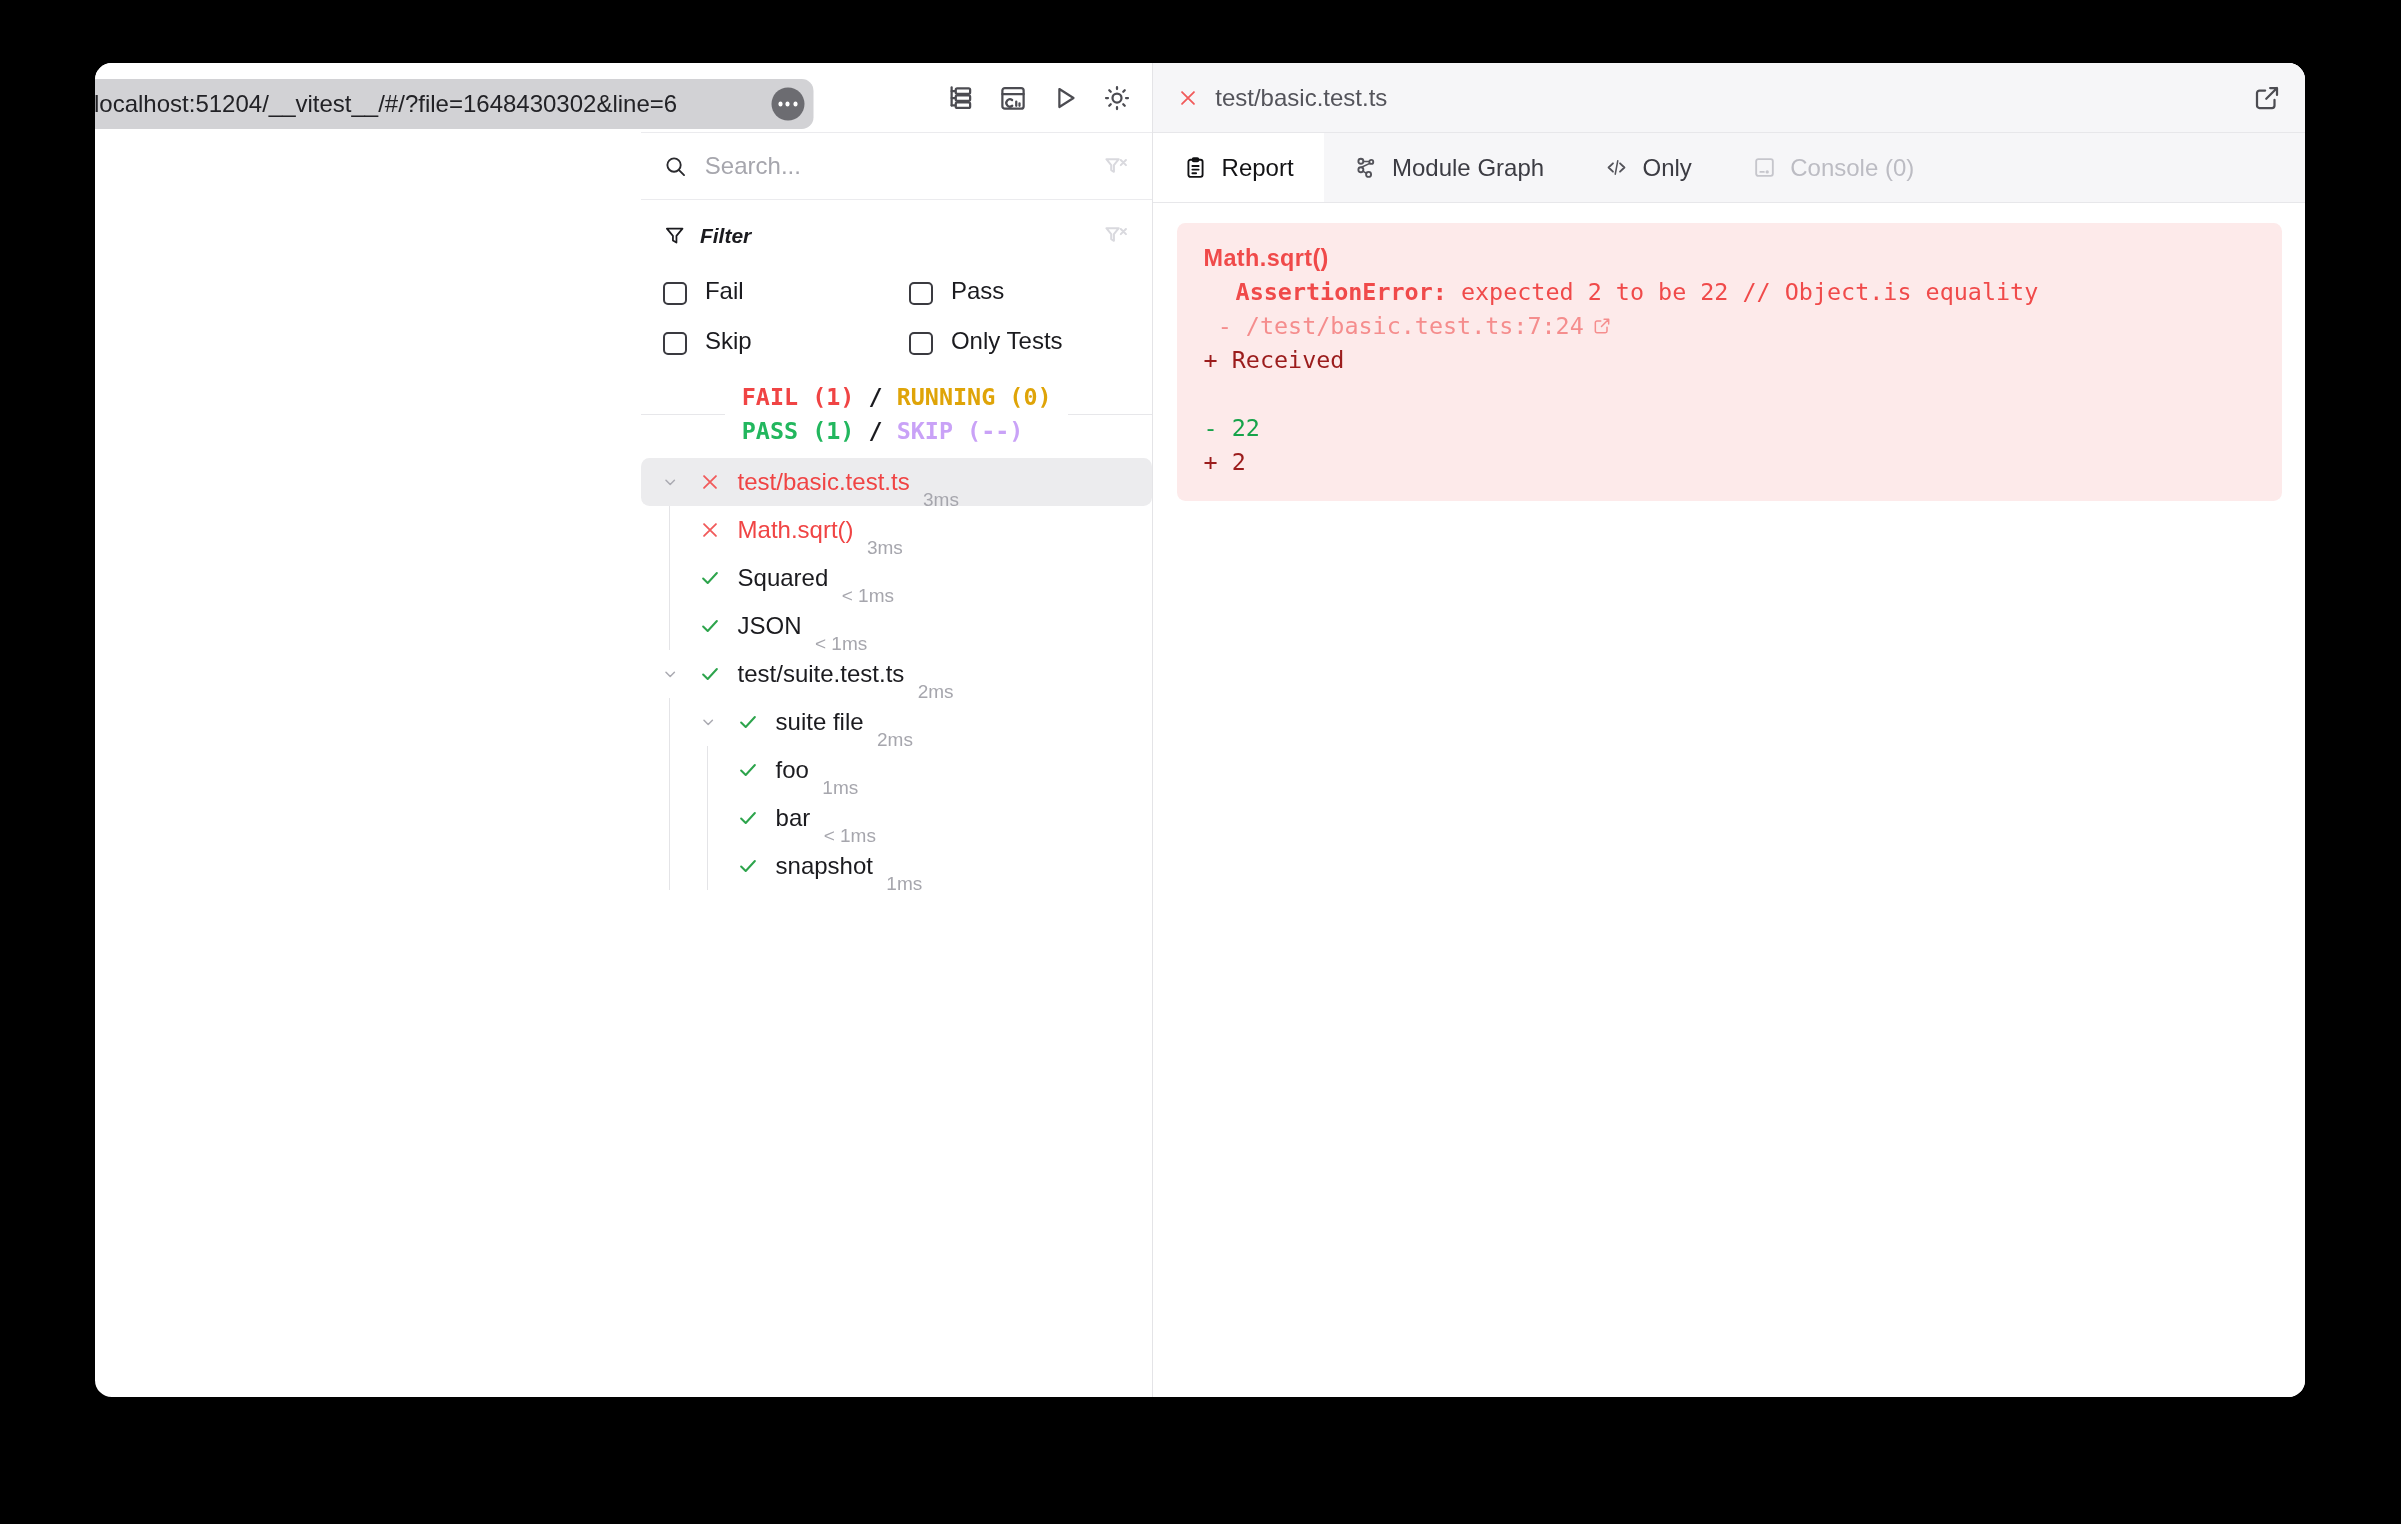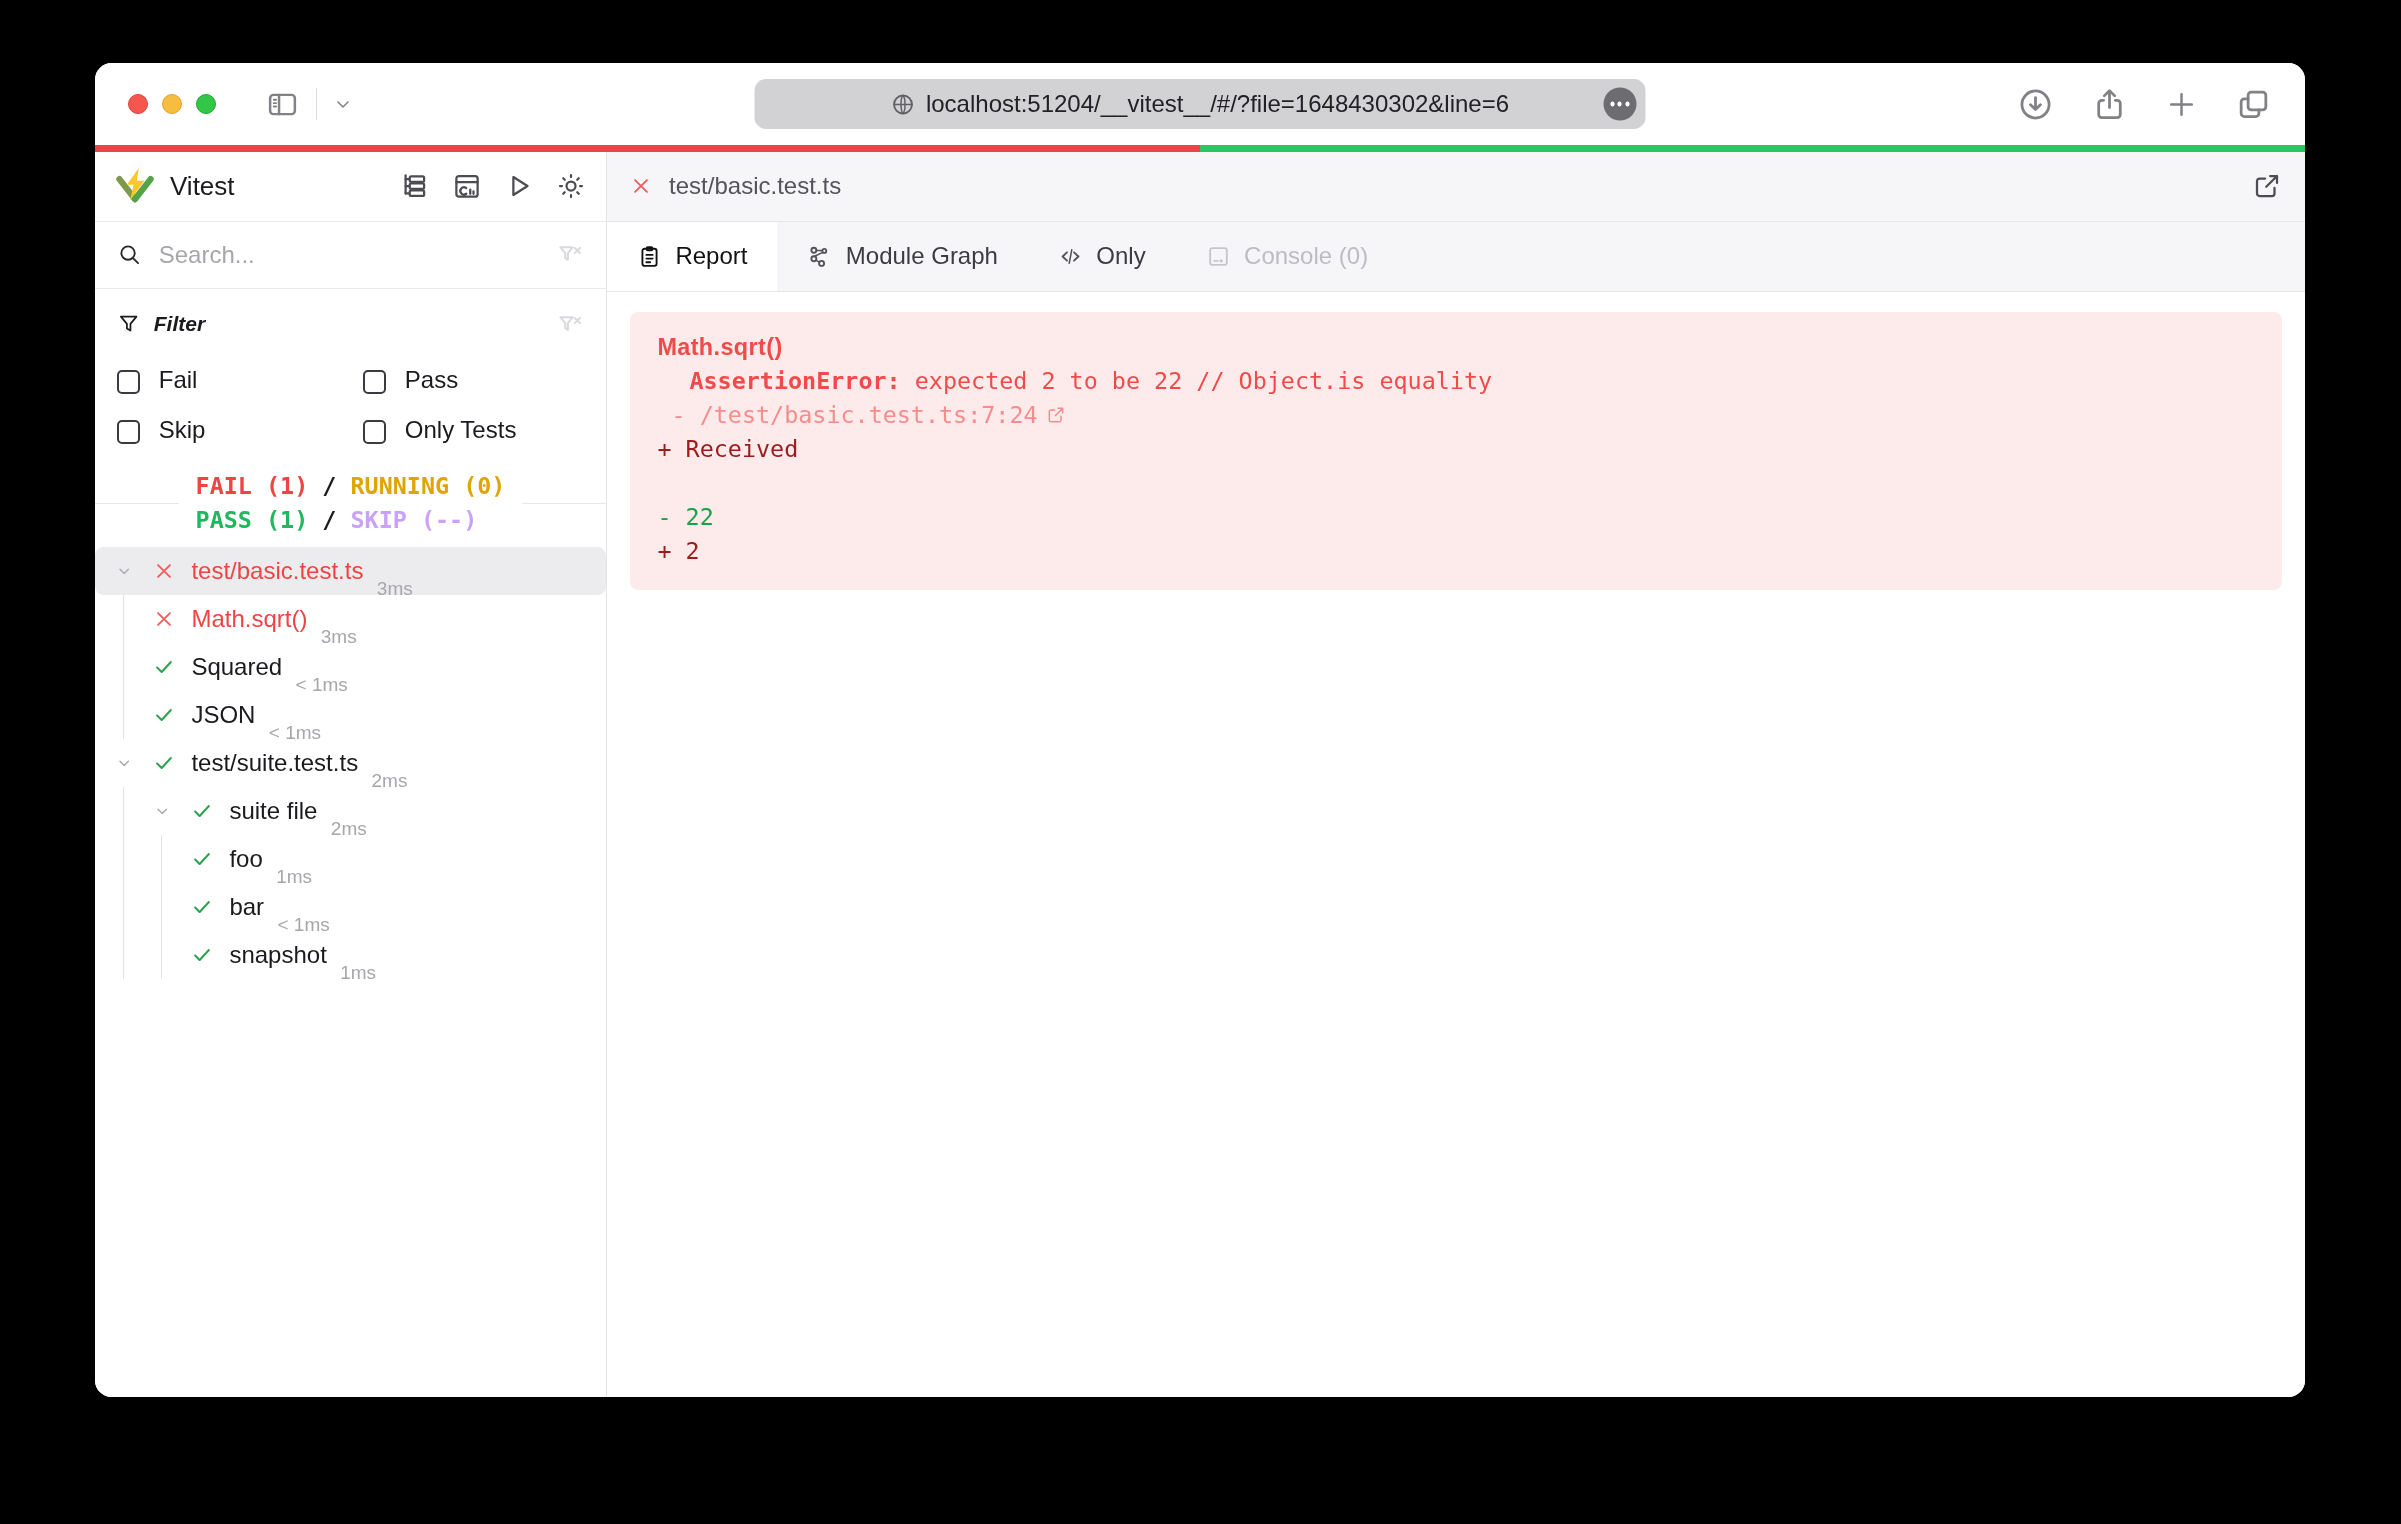--- a/index.html
+++ b/index.html
@@ -2,21 +2,21 @@
 <html style="font-size:13.4px"><head>
 <meta charset="utf-8">
 <style>
   * { margin:0; padding:0; box-sizing:border-box; }
   html,body { width:2401px; height:1524px; background:#000; font-family:"Liberation Sans", sans-serif; }
   .stage { position:relative; width:2401px; height:1524px; background:#000; overflow:hidden; }
   .window {
     position:absolute; left:95px; top:63px; width:2210px; height:1334px;
     background:#fff; border-radius:16.7px; overflow:hidden;
     box-shadow:0 20px 58px rgba(0,0,0,.55);
-    display:flex; flex-direction:column;
+    display:flex; flex-direction:row;
   }
 
   
   .toolbar { position:relative; height:82px; background:#fff; display:flex; align-items:center; padding:0 33px; flex:none; }
   .traffic { display:flex; gap:14px; align-items:center; }
   .tl { width:20px; height:20px; border-radius:50%; }
   .tl.close { background:#f5574e; border:0.8px solid #e0443c; }
   .tl.min   { background:#f6bd3f; border:0.8px solid #dfa133; }
   .tl.zoom  { background:#33c748; border:0.8px solid #24a838; }
   .tb-group { display:flex; align-items:center; margin-left:50px; color:#86868b; }

